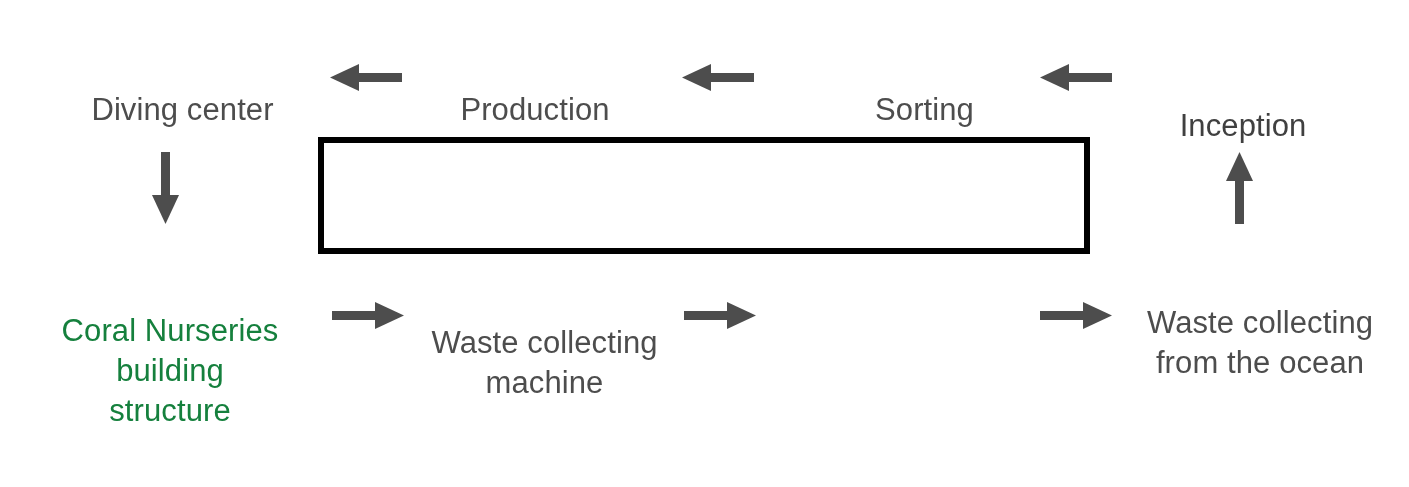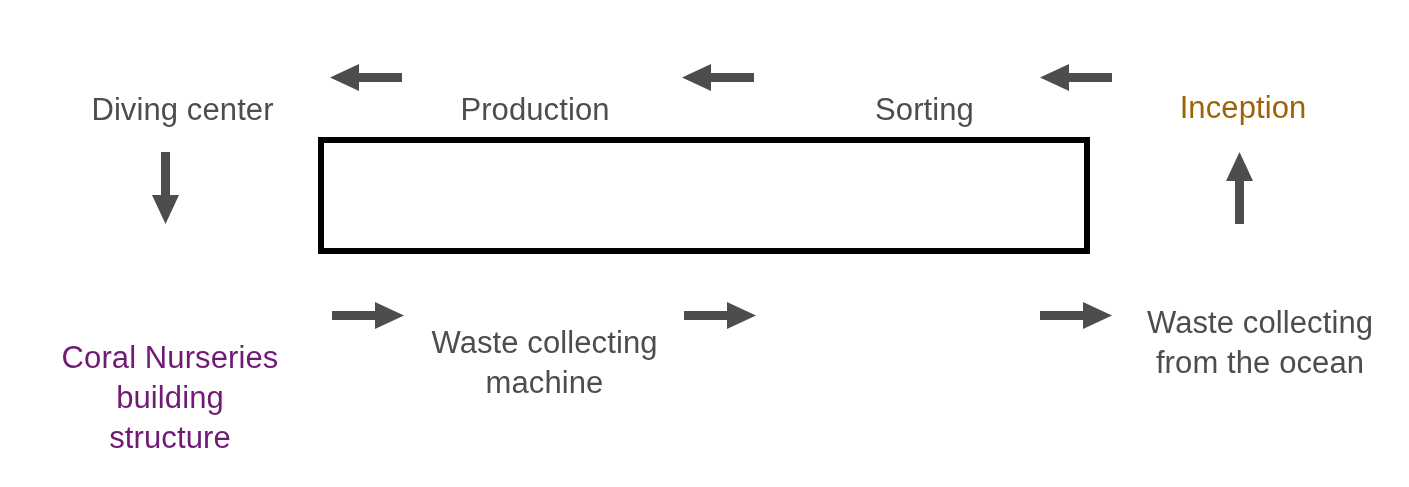--- a/index.html
+++ b/index.html
@@ -47,24 +47,24 @@
 
   <div class="node" style="left: 75px; top: 50px; width: 215px; color: rgb(77, 77, 77);">
     <span>Diving center</span>
   </div>
   <div class="node" style="left: 440px; top: 50px; width: 190px; color: rgb(77, 77, 77);">
     <span>Production</span>
   </div>
   <div class="node" style="left: 852px; top: 50px; width: 145px; color: rgb(77, 77, 77);">
     <span>Sorting</span>
   </div>
-  <div class="node" style="left: 1158px; top: 48px; width: 170px; color: #a16207; text-align: center;">
+  <div class="node" style="left: 1158px; top: 66px; width: 170px; color: #404040; text-align: center;">
     <span>Inception</span>
   </div>
-  <div class="node" style="left: 45px; top: 298px; width: 250px; color: #701a75;">
+  <div class="node" style="left: 45px; top: 271px; width: 250px; color: #15803d;">
     <span>Coral Nurseries
 building
 structure</span>
   </div>
   <div class="node" style="left: 412px; top: 283px; width: 265px; color: rgb(77, 77, 77);">
     <span>Waste collecting
 machine</span>
   </div>
   <div class="node" style="left: 1125px; top: 263px; width: 270px; color: rgb(77, 77, 77);">
     <span>Waste collecting

